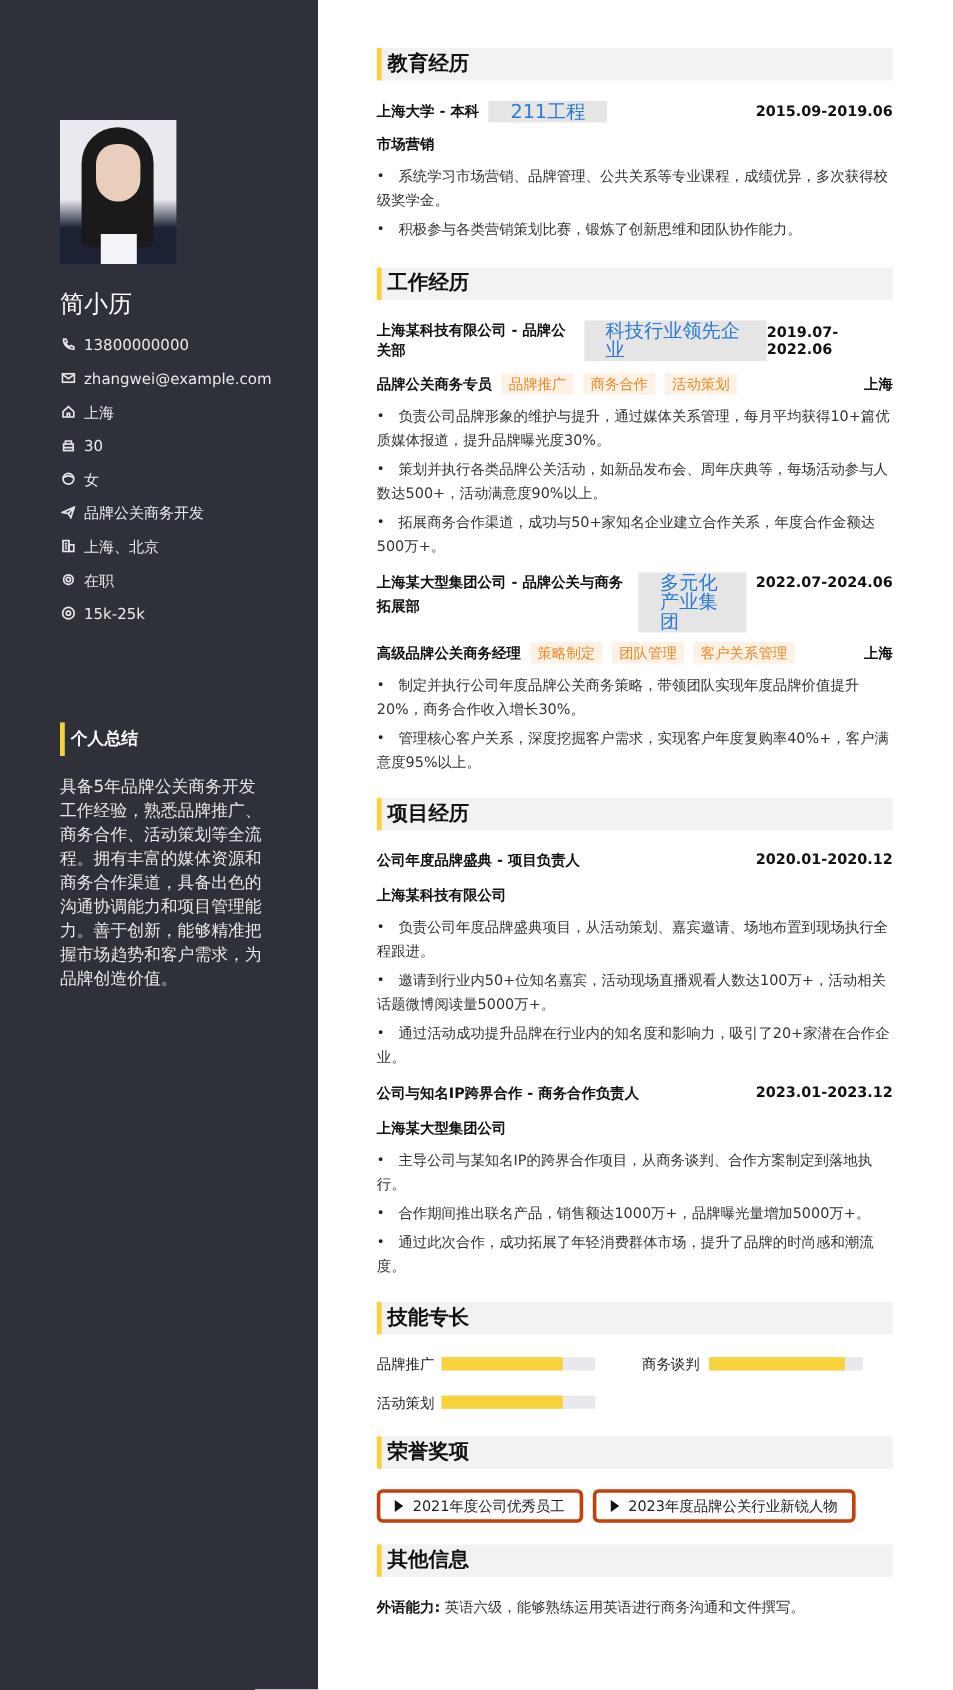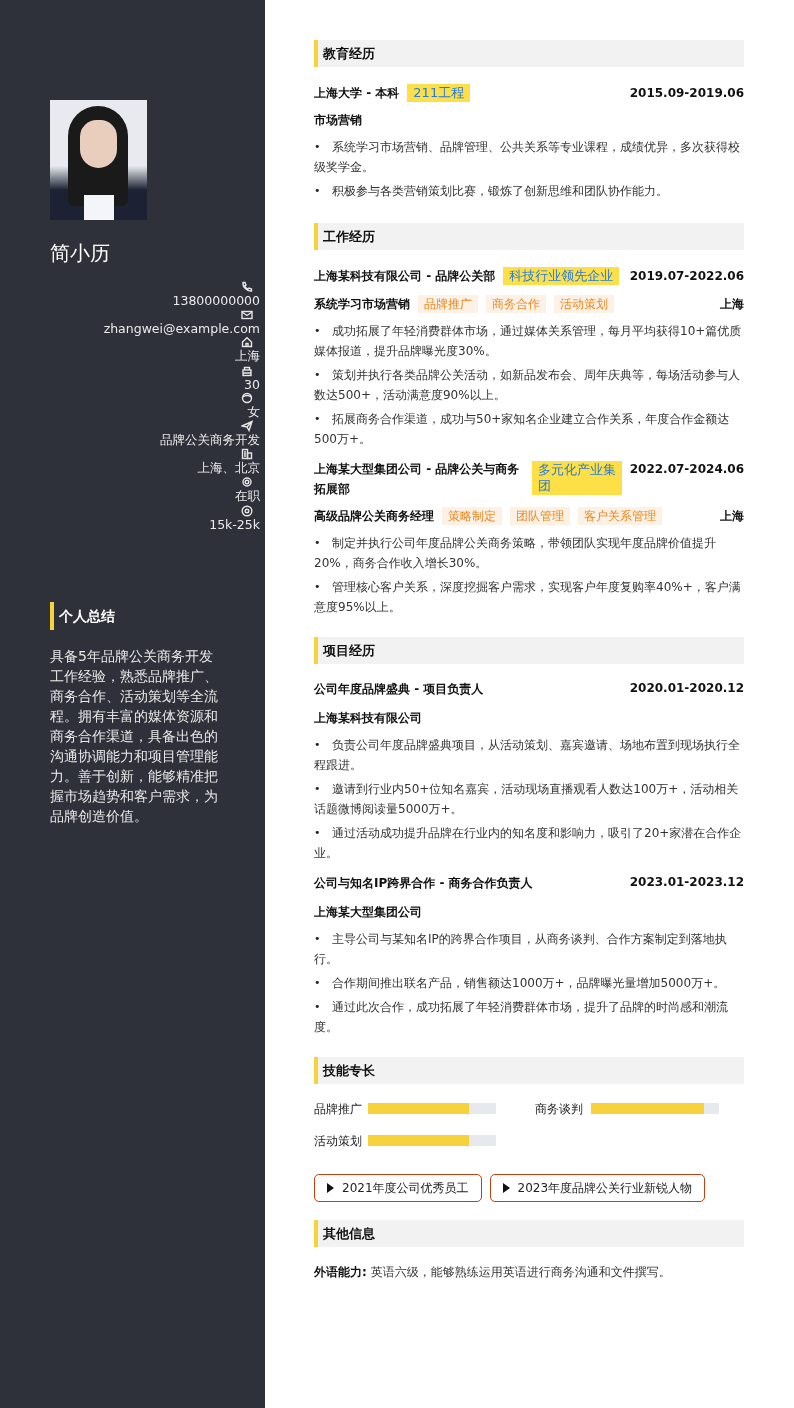--- a/index.html
+++ b/index.html
@@ -5,38 +5,38 @@
     * { box-sizing: border-box; margin: 0; padding: 0; }
     html, body { width: 794px; height: 1408px; overflow: hidden; background: #ffffff; }
     body { font-family: "DejaVu Sans", "Liberation Sans", sans-serif; color: #222; position: relative; }
     .sidebar { position: absolute; left: 0; top: 0; width: 265px; height: 1408px; background: #2f313a; color: #f0f0f0; }
     .photo { position: absolute; left: 50px; top: 100px; width: 97px; height: 120px; background: linear-gradient(#e8eaef 0%, #e8eaef 55%, #1c2233 75%, #1c2233 100%); overflow: hidden; }
     .photo .hair { position: absolute; left: 18px; top: 6px; width: 60px; height: 100px; background: #1a1a1a; border-radius: 30px 30px 6px 6px; }
     .photo .face { position: absolute; left: 30px; top: 20px; width: 37px; height: 48px; background: #e9cdbd; border-radius: 18px 18px 20px 20px; }
     .photo .collar { position: absolute; left: 34px; top: 95px; width: 30px; height: 25px; background: #f3f5f9; }
     .name { position: absolute; left: 50px; top: 240px; font-size: 20px; color: #ffffff; }
     .info-list { position: absolute; left: 50px; top: 280px; width: 210px; }
-    .info-item { height: 28px; display: flex; align-items: flex-end; font-size: 12.5px; color: #eaeaea; flex-direction: column; }
+    .info-item { height: 28px; display: flex; align-items: flex-start; font-size: 12.5px; color: #eaeaea; }
     .info-item .ic { width: 14px; height: 14px; margin-right: 6px; display: inline-flex; align-items: center; justify-content: center; }
     .info-item .ic svg { width: 12px; height: 12px; stroke: #e6e6e6; fill: none; stroke-width: 1.4; }
     .summary-title { position: absolute; left: 50px; top: 602px; height: 28px; border-left: 4px solid #f8d23a; padding-left: 5px; font-size: 14px; font-weight: bold; color: #fff; line-height: 28px; }
     .summary-text { position: absolute; left: 50px; top: 646px; width: 168px; font-size: 14px; line-height: 20px; color: #e8e8e8; }
     .main { position: absolute; left: 314px; top: 40px; width: 430px; }
-    .sec-head { height: 27px; background: #f2f2f2; border-left: 4px solid #f8d23a; font-size: 13px; font-weight: bold; color: #111; padding-left: 5px; line-height: 27px; }
+    .sec-head { height: 27px; background: #f2f2f2; border-left: 4px solid #f8d23a; font-size: 17px; font-weight: bold; color: #111; padding-left: 5px; line-height: 27px; }
     .row { display: flex; align-items: flex-start; justify-content: space-between; font-size: 12px; }
     .bold { font-weight: bold; color: #111; }
-    .tag-blue { background: #fde047; color: #2a7ad5; font-size: 13px; padding: 1px 6px; margin-left: 8px; line-height: 16px; }
+    .tag-blue { background: #e5e5e5; color: #2a7ad5; font-size: 16px; padding: 1px 18px; margin-left: 8px; line-height: 16px; }
     .tag-orange { background: #fdf0e4; color: #e88a24; font-size: 12px; padding: 1px 6px; margin-left: 8px; line-height: 16px; }
     ul.bullets { list-style: none; font-size: 12px; line-height: 20px; color: #333; }
     ul.bullets li { position: relative; padding-left: 0; text-indent: 18px; margin-bottom: 4px; }
     ul.bullets li::before { content: "•"; position: absolute; left: 0; text-indent: 0; color: #222; font-size: 11px; }
     .skill { display: flex; align-items: center; font-size: 12px; color: #222; }
     .skill .bar { width: 128px; height: 11px; background: #e8e9ec; margin-left: 6px; }
     .skill .fill { height: 11px; background: #f8d23a; }
-    .award { display: inline-flex; align-items: center; border: 1px solid #c2410c; border-radius: 5px; height: 28px; padding: 0 12px; font-size: 12px; color: #222; margin-right: 8px; }
+    .award { display: inline-flex; align-items: center; border: 3px solid #c2410c; border-radius: 5px; height: 28px; padding: 0 12px; font-size: 12px; color: #222; margin-right: 8px; }
     .award .tri { width: 0; height: 0; border-left: 7px solid #111; border-top: 5px solid transparent; border-bottom: 5px solid transparent; margin-right: 8px; }
   </style>
 </head>
 <body>
 
 <div class="sidebar">
   <div class="photo">
     <div class="hair"></div>
     <div class="face"></div>
     <div class="collar"></div>
@@ -154,29 +154,29 @@
     <div>
       <div class="row" style="margin-top:17px; align-items:center;">
         <div style="display:flex; align-items:center;">
           <span class="bold">上海某科技有限公司 - 品牌公关部</span>
           <span class="tag-blue">科技行业领先企业</span>
         </div>
         <span class="bold">2019.07-2022.06</span>
       </div>
       <div class="row" style="margin-top:10px; align-items:center;">
         <div style="display:flex; align-items:center;">
-          <span class="bold">系统学习市场营销</span>
+          <span class="bold">品牌公关商务专员</span>
           <span class="tag-orange">品牌推广</span>
           <span class="tag-orange">商务合作</span>
           <span class="tag-orange">活动策划</span>
         </div>
         <span class="bold">上海</span>
       </div>
       <ul class="bullets" style="margin-top:8px;">
-        <li>成功拓展了年轻消费群体市场，通过媒体关系管理，每月平均获得10+篇优质媒体报道，提升品牌曝光度30%。</li>
+        <li>负责公司品牌形象的维护与提升，通过媒体关系管理，每月平均获得10+篇优质媒体报道，提升品牌曝光度30%。</li>
         <li>策划并执行各类品牌公关活动，如新品发布会、周年庆典等，每场活动参与人数达500+，活动满意度90%以上。</li>
         <li>拓展商务合作渠道，成功与50+家知名企业建立合作关系，年度合作金额达500万+。</li>
       </ul>
     </div>
 
     <div style="margin-top:10px;">
       <div class="row">
         <div style="display:flex; align-items:flex-start;justify-content:flex-end;">
           <span class="bold" style="width:208px; line-height:20px;">上海某大型集团公司 - 品牌公关与商务拓展部</span>
           <span class="tag-blue" style="width:90px; margin-left:10px; margin-top:2px;">多元化产业集团</span>
@@ -247,20 +247,21 @@
       <div class="skill" style="width:221px; height:24px; align-items:flex-start;">
         <span>活动策划</span>
         <div class="bar" style="margin-top:2px;">
             <div class="fill" style="width:79%;"></div>
           </div>
       </div>
     </div>
   </div>
 
   <div style="margin-top:12px;">
+    <div class="sec-head">荣誉奖项</div>
     <div style="margin-top:17px; display:flex;">
       <div class="award">
         <span class="tri"></span>
         <span>2021年度公司优秀员工</span>
       </div>
       <div class="award">
         <span class="tri"></span>
         <span>2023年度品牌公关行业新锐人物</span>
       </div>
     </div>

